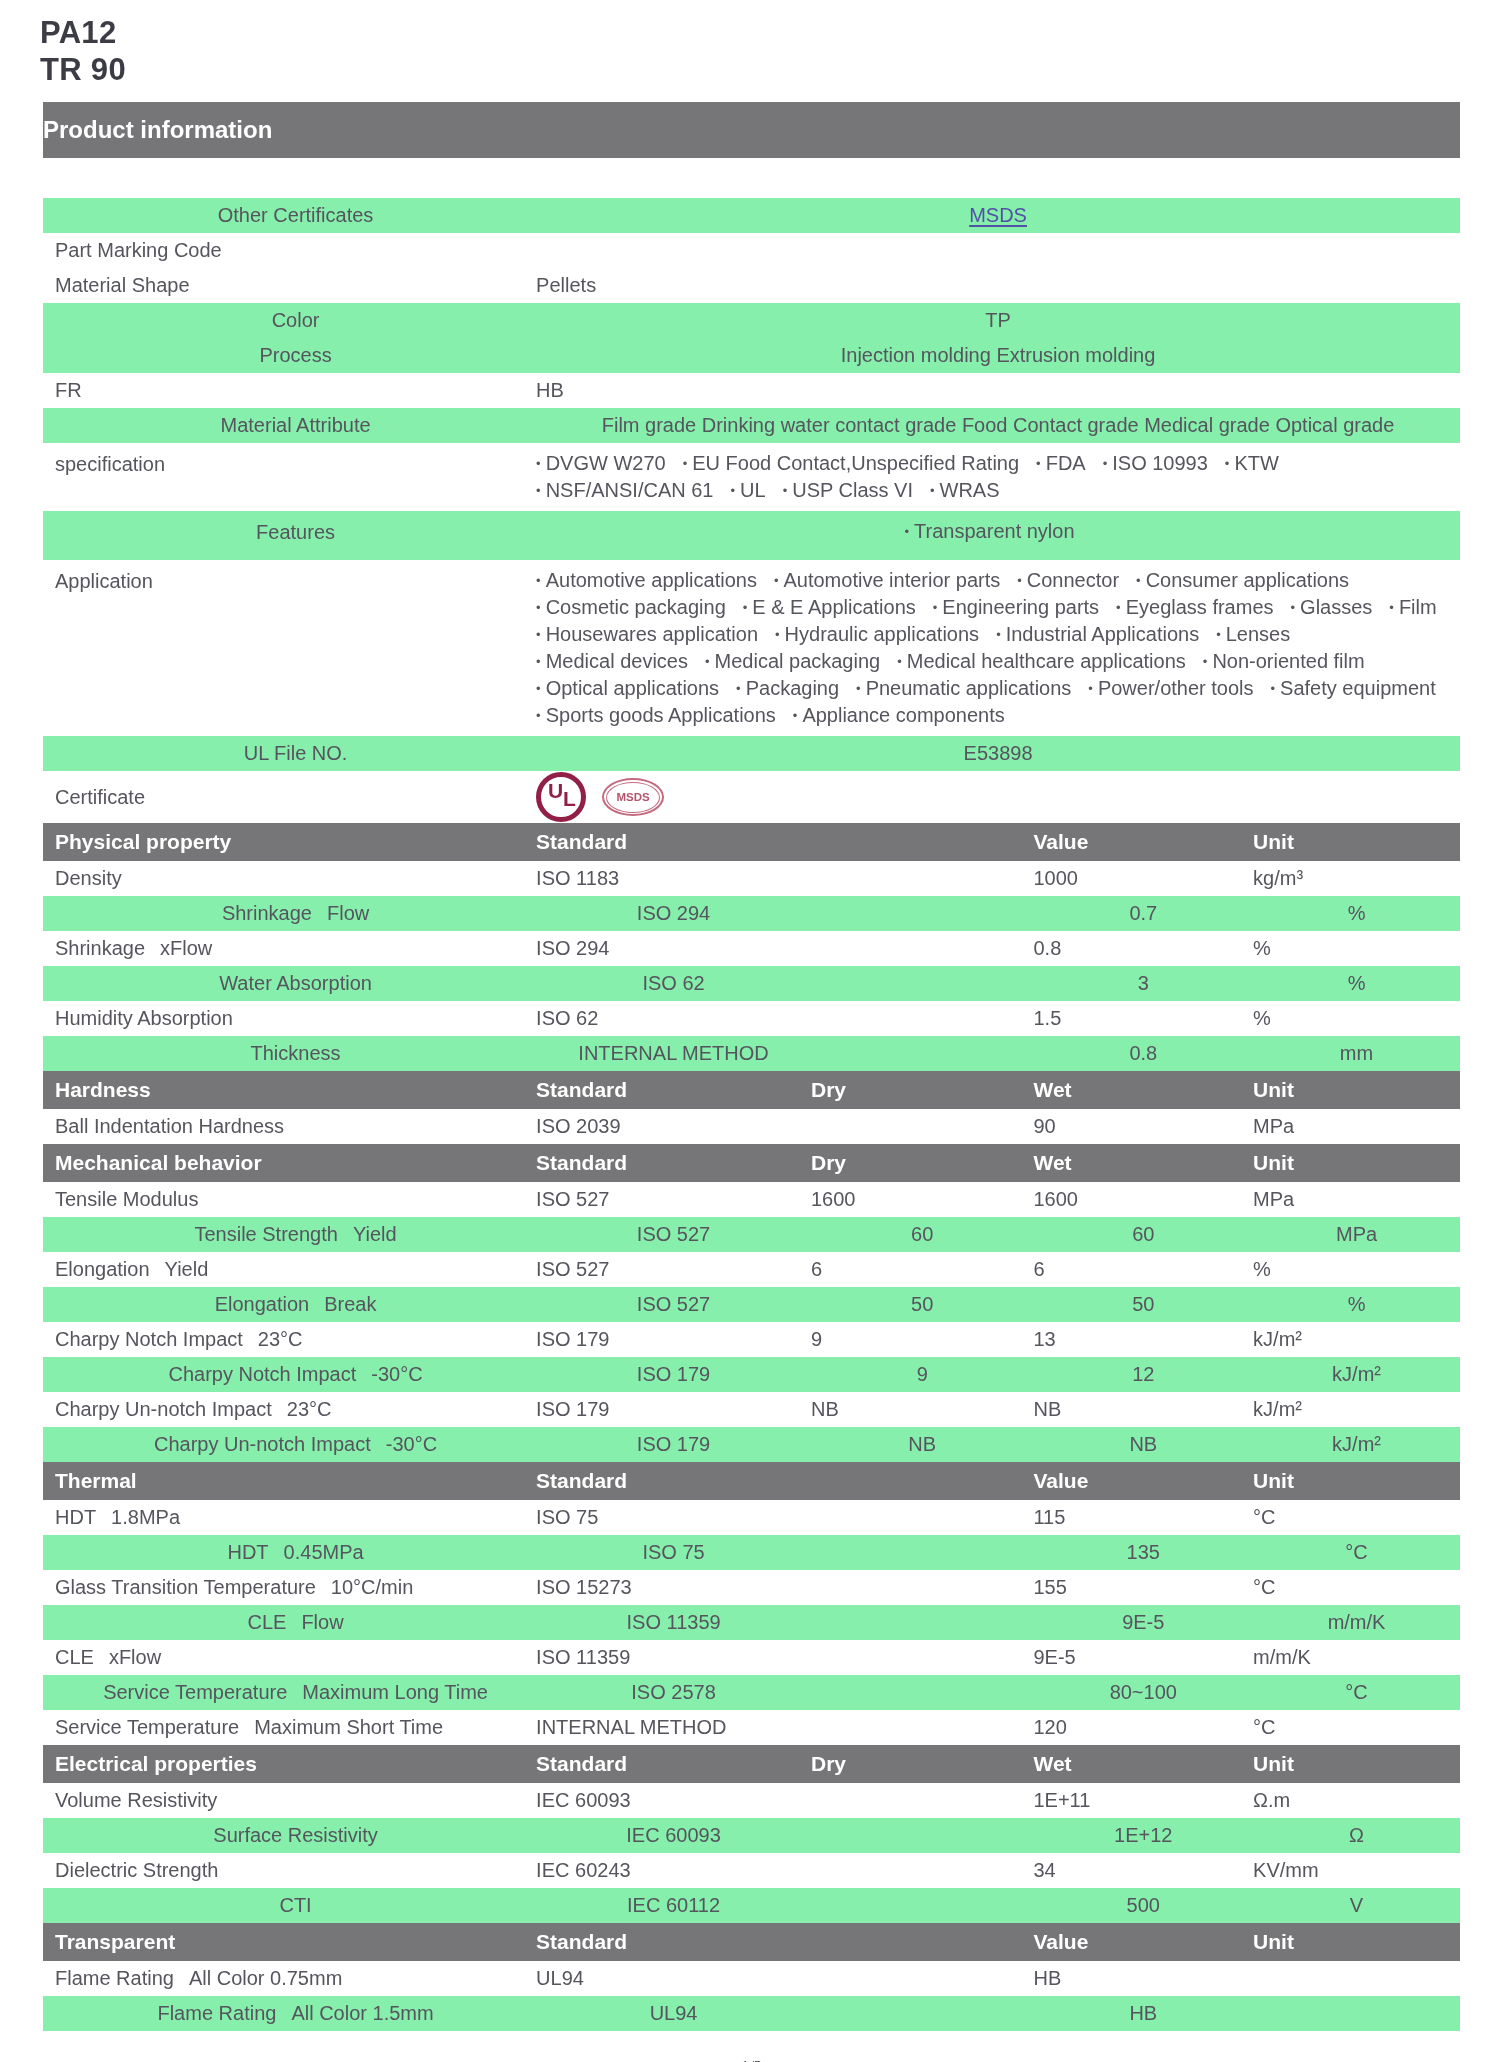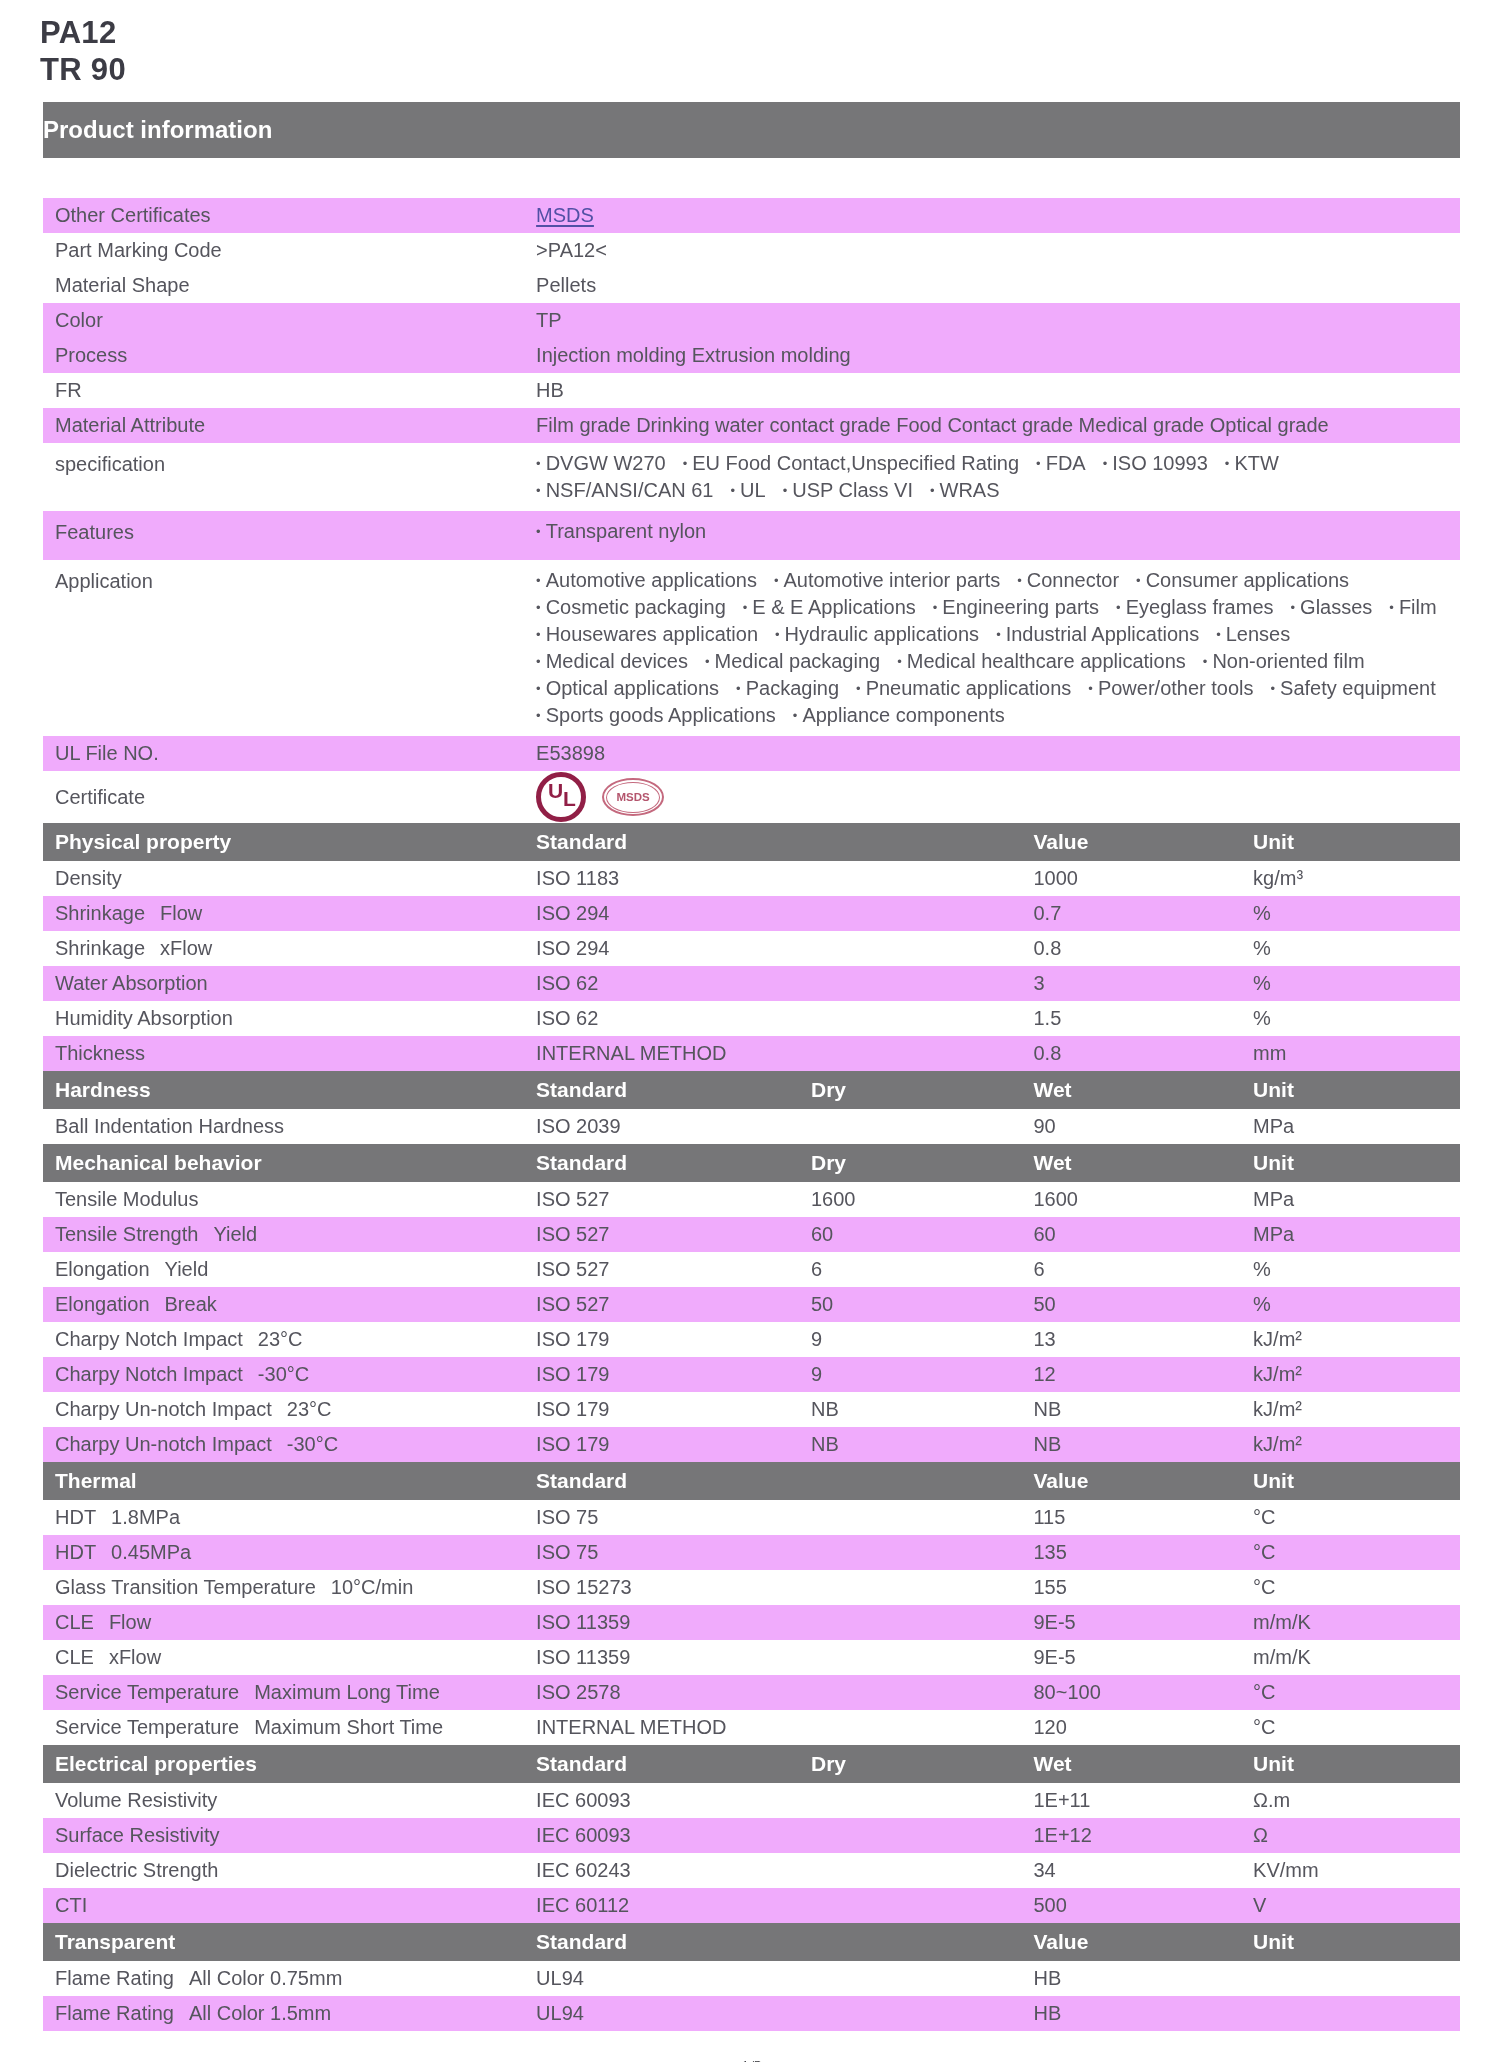--- a/index.html
+++ b/index.html
@@ -12,21 +12,21 @@
   .page-title div{font-size:31px;font-weight:700;color:#3c3c45;letter-spacing:.3px;}
   .content{margin-left:43px;width:1417px;}
   .bar{background:#767678;color:#ffffff;font-weight:700;}
   .bar.main{height:56px;display:flex;align-items:center;font-size:24px;box-sizing:border-box;margin-top:14px;}
   .grid{display:grid;grid-template-columns:34.8% 19.4% 15.7% 15.5% 14.6%;align-items:center;}
   .info-grid{display:grid;grid-template-columns:34.8% 65.2%;align-items:center;}
   .tbar{height:38px;font-size:21px;}
   .tbar .c1{padding-left:12px;}
   .row{min-height:35px;font-size:20px;}
   .row .c1{padding-left:12px;}
-  .shaded{background:#f0abfc;}
+  .shaded{background:#86efac;text-align:center;}
   .info-rows-gap{height:40px;}
   .row.multiline{padding:7px 0;line-height:26px;align-items:flex-start;}
   .row.multiline .c1{padding-top:1px;}
   .name2{margin-left:15px;}
   .bullet-item{display:inline-block;white-space:nowrap;margin-right:17px;}
   .bullet{font-size:13px;vertical-align:2px;margin-right:5px;color:#55555d;}
   a.doc-link{color:#5150a5;text-decoration:underline;text-underline-offset:3px;cursor:pointer;}
   .cert-row{height:52px;}
   .badges{display:flex;align-items:center;gap:16px;}
   .ul-badge{width:40px;height:40px;border:5px solid #911f46;border-radius:50%;position:relative;box-sizing:content-box;background:#fff;}
@@ -49,21 +49,20 @@
   <div class="content">
     <div class="bar main">Product information</div>
     <div class="info-rows-gap"></div>
     <div id="info-rows">
         <div class="row info-grid shaded">
           <div class="c1">Other Certificates</div>
           <div class="c2"><a class="doc-link">MSDS</a></div>
         </div>
         <div class="row info-grid">
           <div class="c1">Part Marking Code</div>
-          <div class="c2">&gt;PA12&lt;</div>
         </div>
         <div class="row info-grid">
           <div class="c1">Material Shape</div>
           <div class="c2">Pellets</div>
         </div>
         <div class="row info-grid shaded">
           <div class="c1">Color</div>
           <div class="c2">TP</div>
         </div>
         <div class="row info-grid shaded">

